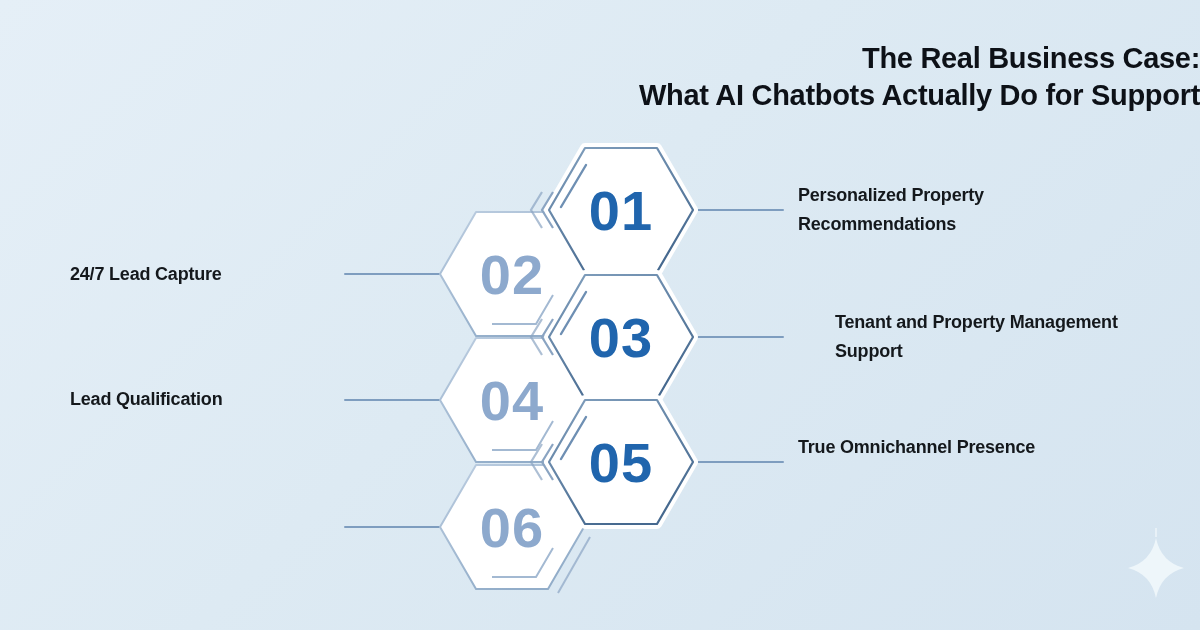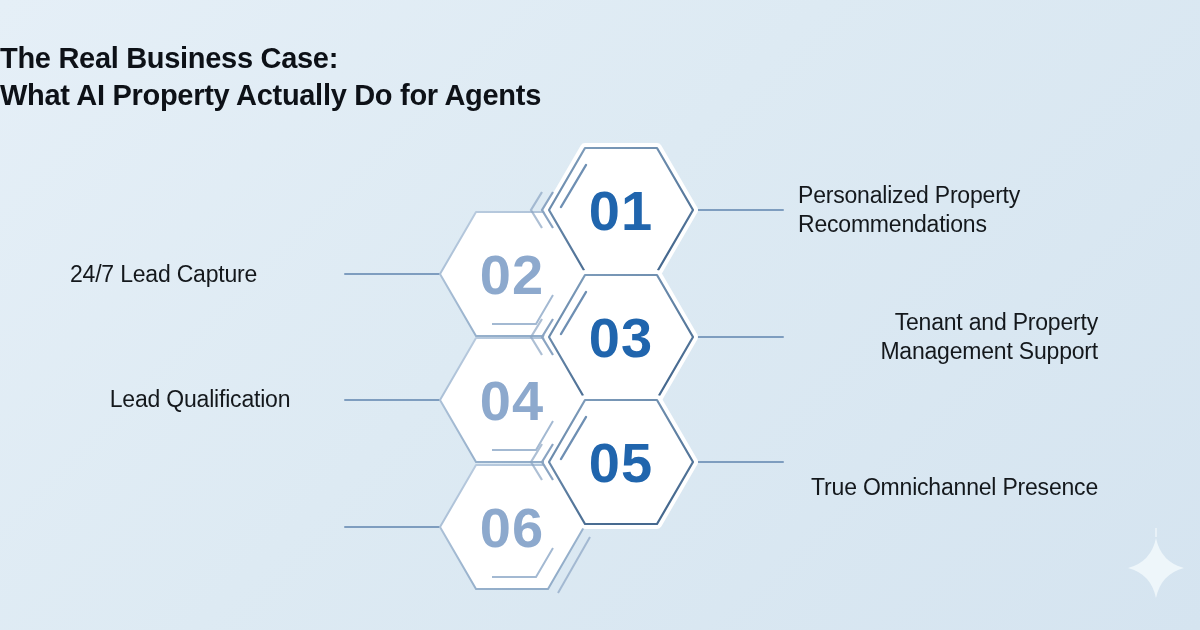--- a/index.html
+++ b/index.html
@@ -5,36 +5,36 @@
   html,body{margin:0;padding:0;background:#cfdeeb;}
   .canvas{
     position:relative;
     width:1200px;height:630px;
     overflow:hidden;
     background:linear-gradient(135deg,#e5eff7 0%,#ddeaf3 45%,#d5e4f0 100%);
     font-family:"Liberation Sans", sans-serif;
   }
   .title{
     position:absolute;top:40px;left:0;width:1200px;
-    text-align:left;
+    text-align:right;
     font-size:29px;line-height:37px;font-weight:bold;
     letter-spacing:-0.3px;
     color:#0d1117;
   }
   .label{
     position:absolute;
-    font-size:23px;line-height:29px;font-weight:normal;
+    font-size:18px;line-height:29px;font-weight:bold;
     letter-spacing:-0.2px;
     color:#14181c;
   }
   .l1{left:798px;top:181px;width:300px;text-align:left;}
   .l2{left:70px;top:260px;width:260px;text-align:left;}
-  .l3{left:798px;top:308px;width:300px;text-align:right;}
-  .l4{left:70px;top:385px;width:260px;text-align:center;}
-  .l5{left:798px;top:433px;width:300px;text-align:right;margin-top:40px;}
+  .l3{left:835px;top:308px;width:300px;text-align:left;}
+  .l4{left:70px;top:385px;width:260px;text-align:left;}
+  .l5{left:798px;top:433px;width:300px;text-align:left;}
   .l6{left:170px;top:483px;width:160px;text-align:right;}
   svg.diagram{position:absolute;left:0;top:0;}
 </style>
 </head>
 <body>
 
 <div class="canvas">
 
   <svg class="diagram" id="diagram-svg" width="1200" height="630" viewBox="0 0 1200 630">
       <defs>
@@ -96,21 +96,21 @@
       <text x="512" y="547" text-anchor="middle" font-family="&quot;Liberation Sans&quot;, sans-serif" font-weight="bold" font-size="56" letter-spacing="1" fill="#8da9cd">06</text>
       <text x="621" y="230" text-anchor="middle" font-family="&quot;Liberation Sans&quot;, sans-serif" font-weight="bold" font-size="56" letter-spacing="1" fill="#2065ad">01</text>
       <text x="621" y="357" text-anchor="middle" font-family="&quot;Liberation Sans&quot;, sans-serif" font-weight="bold" font-size="56" letter-spacing="1" fill="#2065ad">03</text>
       <text x="621" y="482" text-anchor="middle" font-family="&quot;Liberation Sans&quot;, sans-serif" font-weight="bold" font-size="56" letter-spacing="1" fill="#2065ad">05</text>
       <path d="M1156 538 Q1161 562 1184 568 Q1161 574 1156 598 Q1151 574 1128 568 Q1151 562 1156 538 Z" fill="#f4fafd" opacity="0.8"></path>
       <line x1="1156" y1="528" x2="1156" y2="537" stroke="#f4fafd" stroke-width="2" opacity="0.6"></line>
     </svg>
 
   <div class="title">
     <div>The Real Business Case:</div>
-    <div>What AI Property Actually Do for Agents</div>
+    <div>What AI Chatbots Actually Do for Support</div>
   </div>
 
   <div class="label l1">Personalized Property Recommendations</div>
   <div class="label l2">24/7 Lead Capture</div>
   <div class="label l3">Tenant and Property Management Support</div>
   <div class="label l4">Lead Qualification</div>
   <div class="label l5">True Omnichannel Presence</div>
 
 </div>
 

